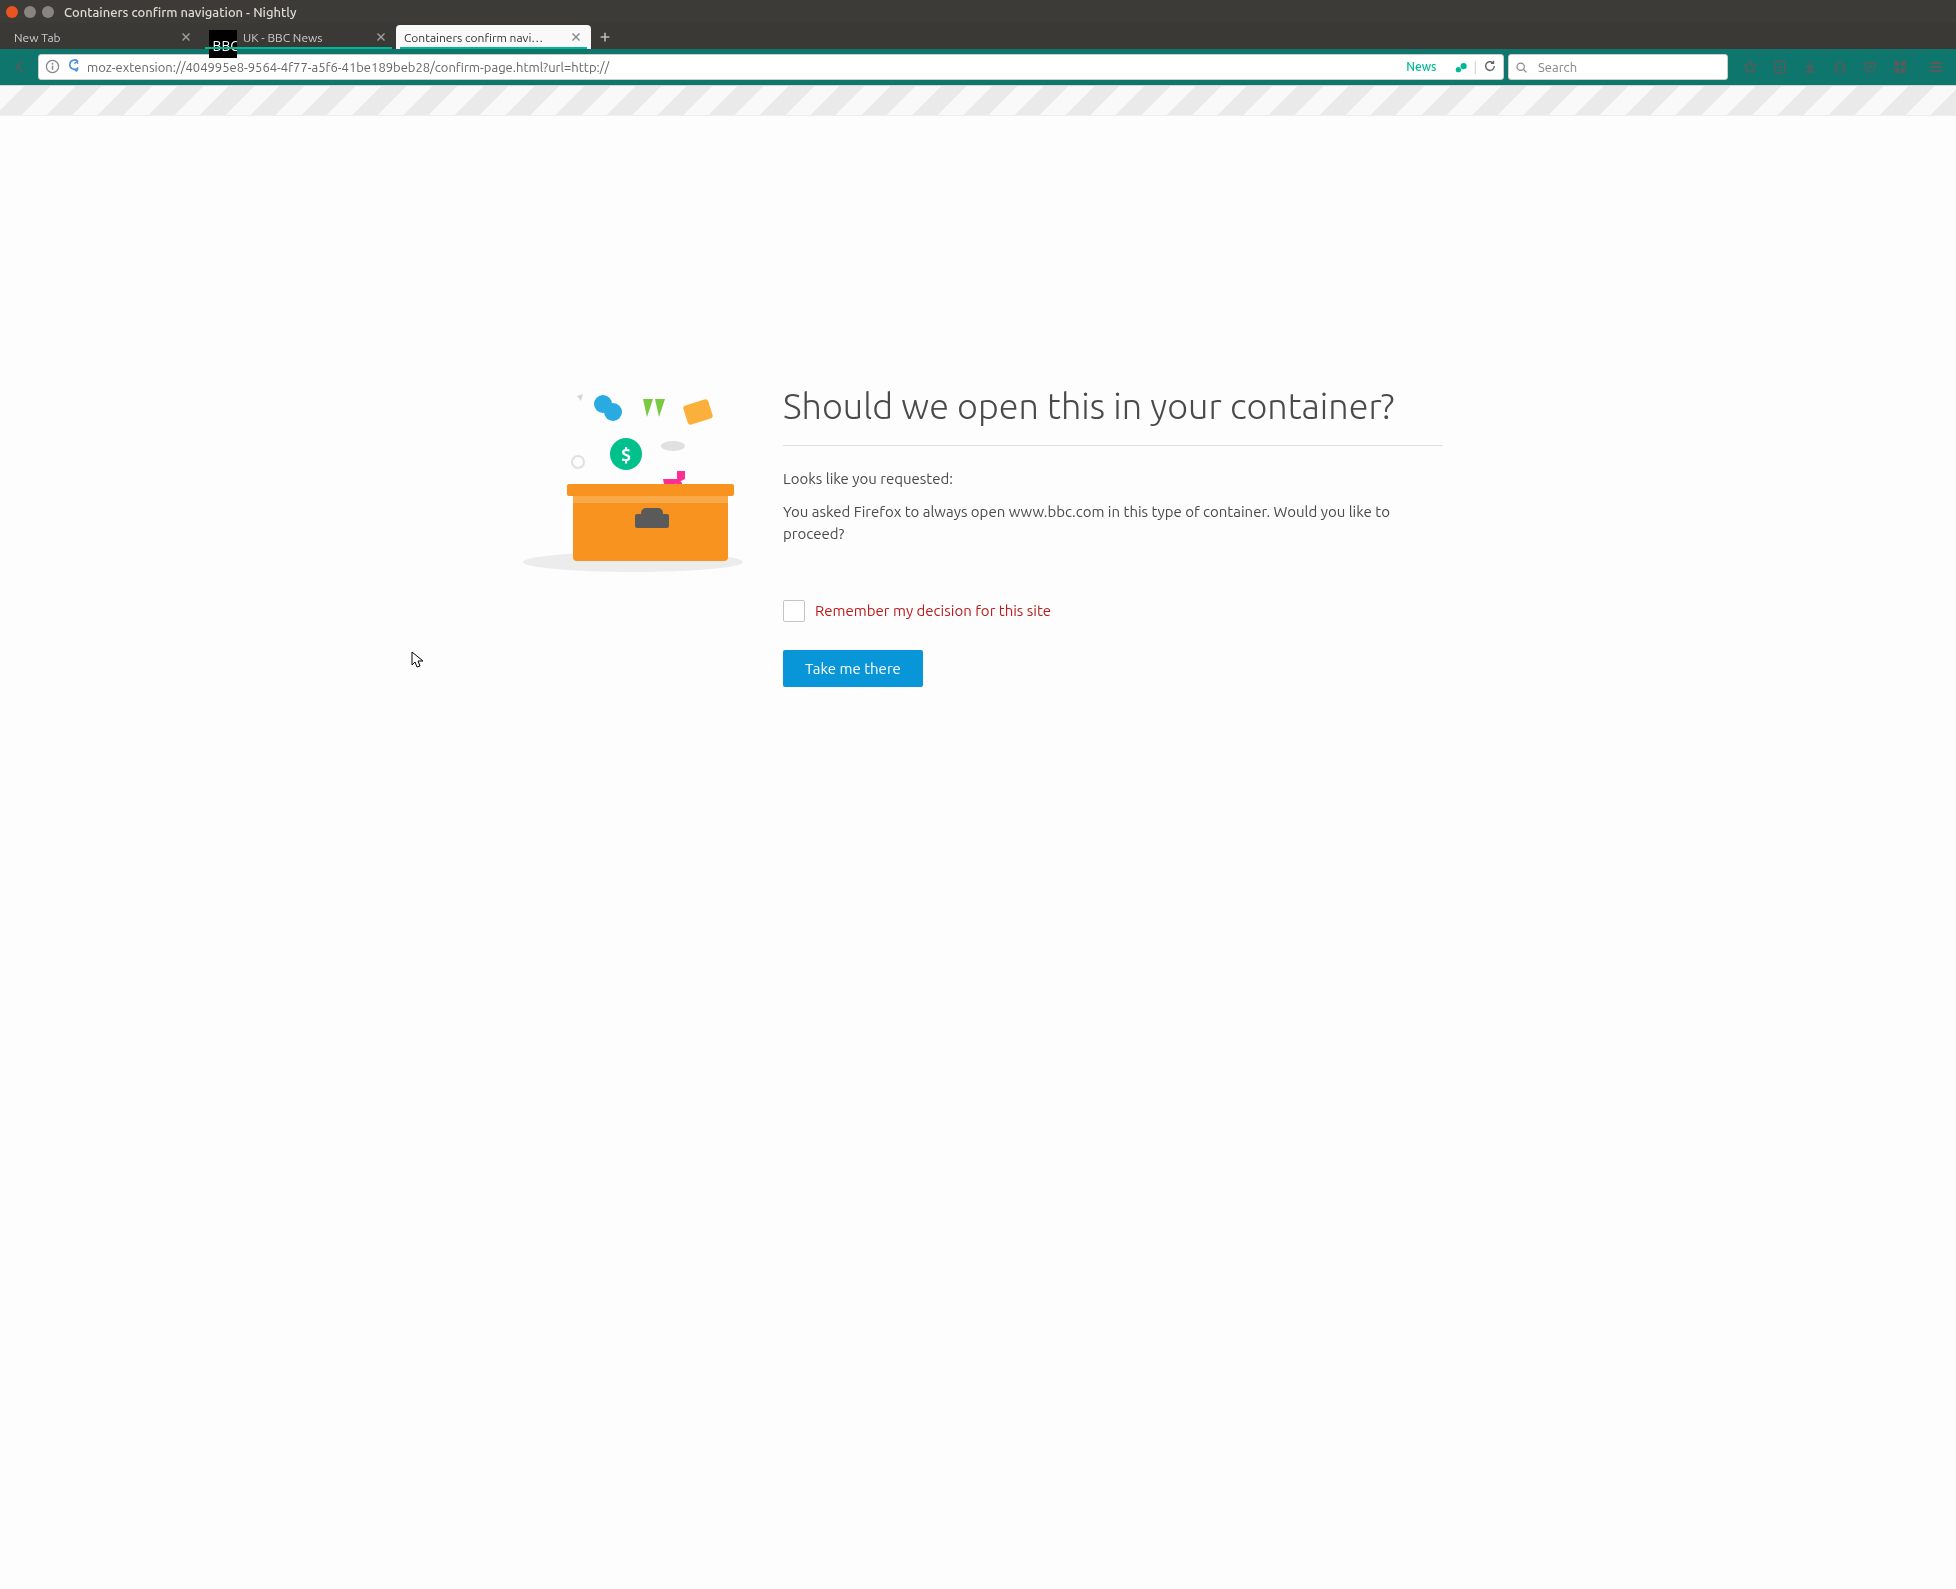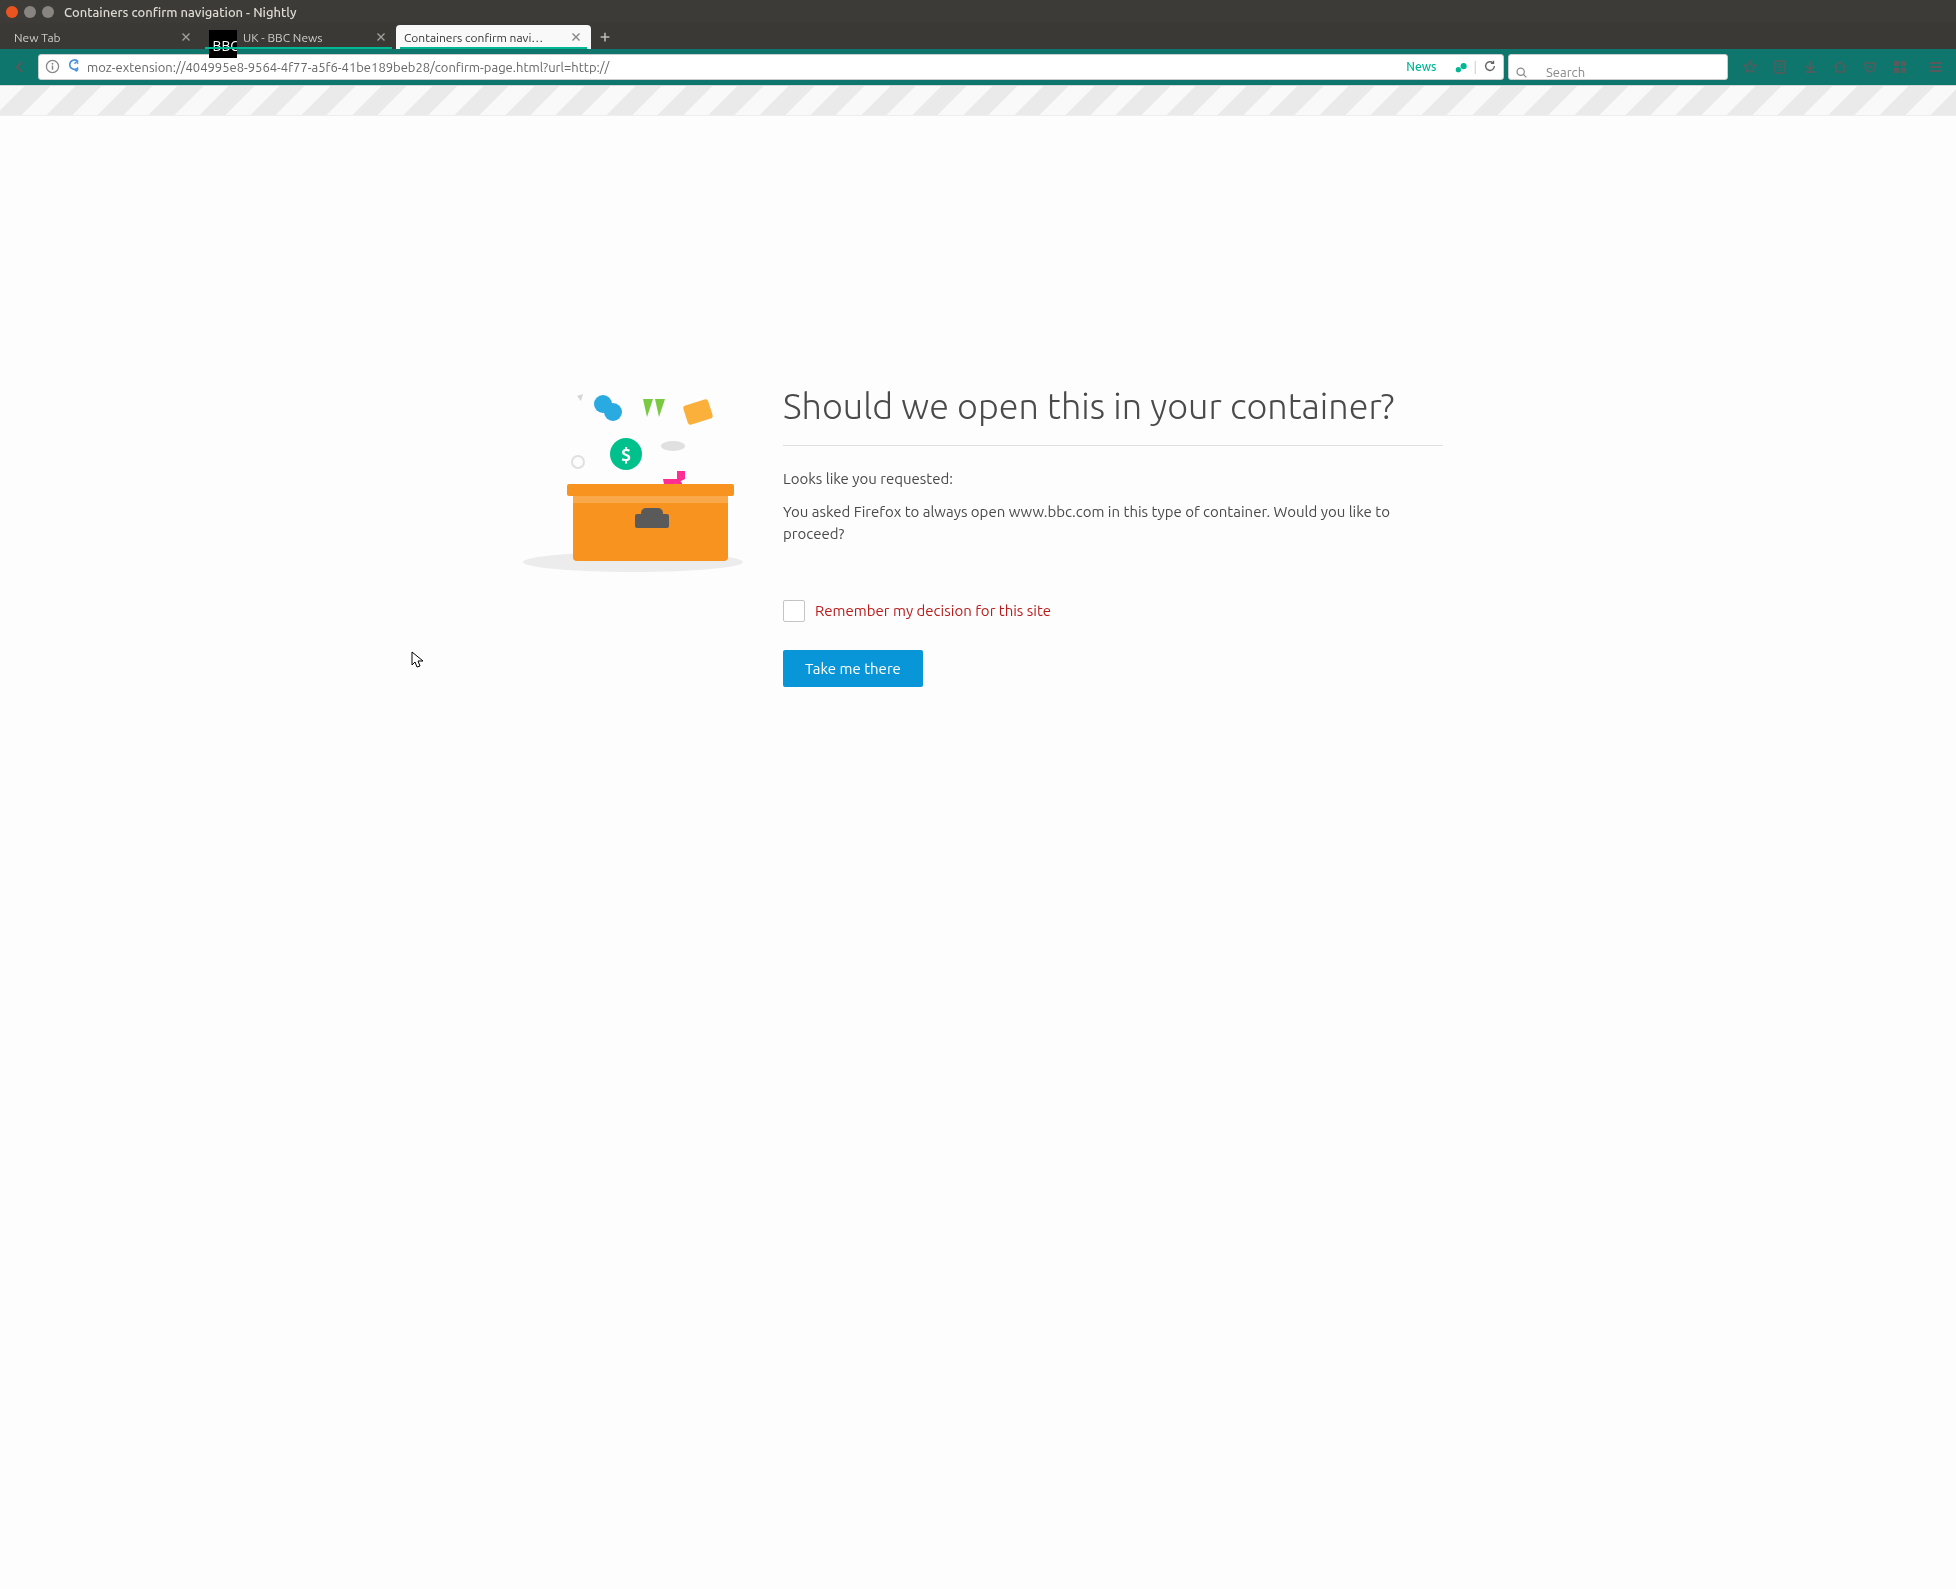--- a/index.html
+++ b/index.html
@@ -49,21 +49,21 @@
   .urlbar {
     flex: 1; height: 26px; background: #fff; border: 1px solid #ccc; border-radius: 3px;
     display: flex; align-items: center; padding: 0 6px; font-size: 13px; color: #555; gap: 6px;
     overflow: hidden;
   }
   .urlbar .url-text { flex: 1; white-space: nowrap; overflow: hidden; color: #666; }
   .urlbar .container-ind { color: #00b894; font-size: 12px; display: flex; gap: 17px; font-weight: 500;}
   .urlbar .reload { color: #666; cursor: pointer; }
   .searchbar {
     width: 220px; height: 26px; background: #fff; border: 1px solid #ccc; border-radius: 3px;
-    display: flex; align-items: flex-end; padding: 0 6px; gap: 18px; font-size: 13px; color: #888;
+    display: flex; align-items: center; padding: 0 6px; gap: 10px; font-size: 13px; color: #888;
   }
   .searchbar svg { width: 13px; height: 13px; }
   .toolbar-right { display: flex; align-items: center; gap: 2px; margin-left: 4px;}
 
   
   .stripe {
     height: 30px;
     background: repeating-linear-gradient(
       -45deg,
       #eaeaea 0px, #eaeaea 18px,

